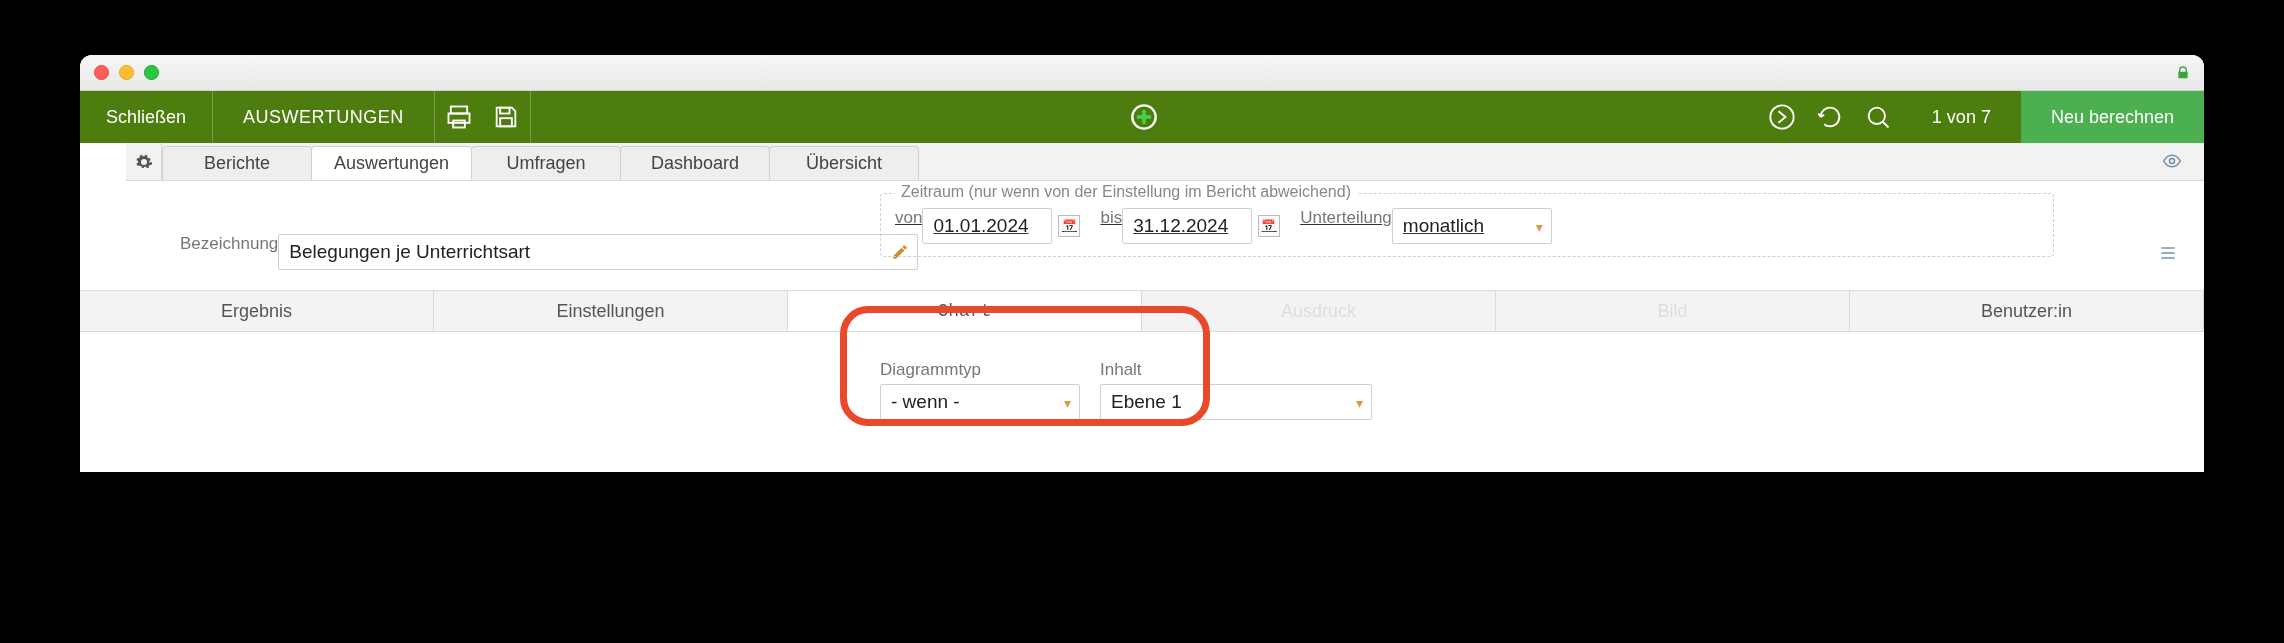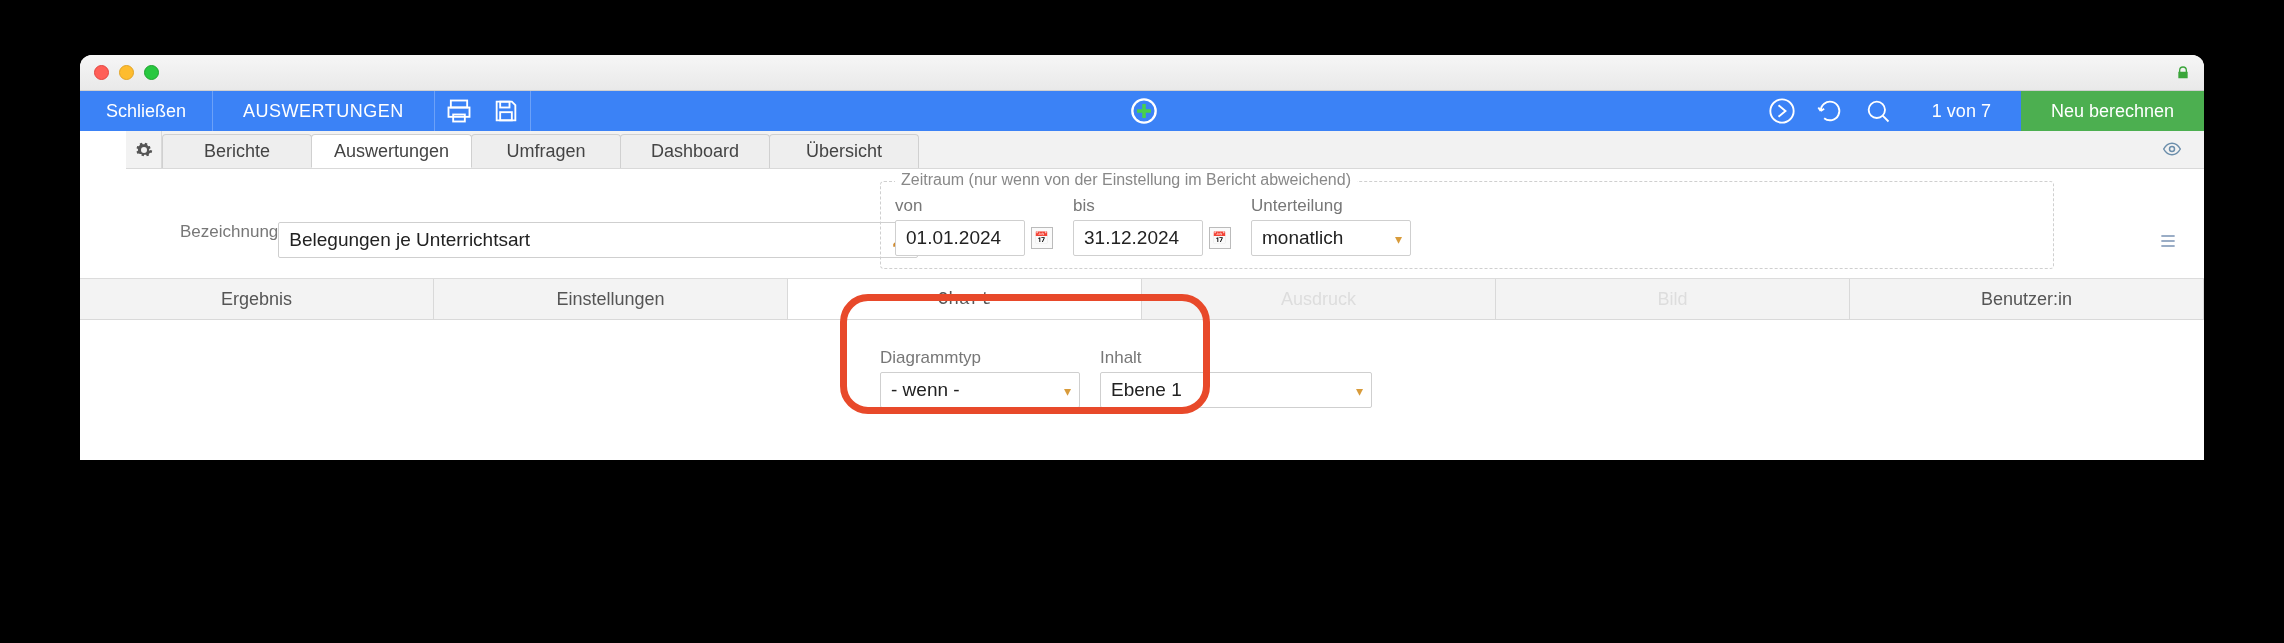--- a/index.html
+++ b/index.html
@@ -40,22 +40,22 @@
   .tl.red { background:#ff5f57; border:1px solid #e24640; }
   .tl.yellow { background:#febc2e; border:1px solid #e1a325; }
   .tl.green { background:#28c840; border:1px solid #1fa32f; }
   .lock-badge {
     position:absolute; right:12px; top:8px;
     width:18px; height:20px;
     display:flex; align-items:center; justify-content:center;
     color:#3aa53a;
   }
   .ribbon {
-    height: 40px;
-    background: #3b82f6;
+    height: 52px;
+    background: #4d7c0f;
     display: flex;
     align-items: stretch;
     color: #fff;
   }
   .ribbon .btn {
     display:flex; align-items:center; justify-content:center;
     padding: 0 26px;
     cursor: pointer;
     white-space: nowrap;
   }
@@ -154,21 +154,21 @@
     border-radius:4px;
     padding: 8px 14px 12px 14px;
   }
   .zeitraum-legend {
     position:absolute; top:-11px; left:14px;
     background:#fff; padding:0 6px; color:#888; font-size:16px;
   }
   .zeitraum-grid {
     display:flex; gap:20px; margin-top:6px;
   }
-  .zg-col { display:flex; flex-direction:column; }
+  .zg-col { display:flex; flex-direction:row;text-decoration:underline; }
   .date-input {
     display:flex; align-items:center; gap:6px;
   }
   .date-input .fld-input { width:130px; }
   .cal-ico { width:22px;height:22px; border:1px solid #bbb; display:inline-flex;align-items:center;justify-content:center; font-size:12px; color:#777; cursor:pointer; background:#fafafa; }
   .select-input { width:160px; position:relative; }
   .select-input .chev { position:absolute; right:8px; top:10px; color:#d89b3b; font-size:14px; }
 
   .list-ico {
     position:absolute; right:22px; top:60px;

